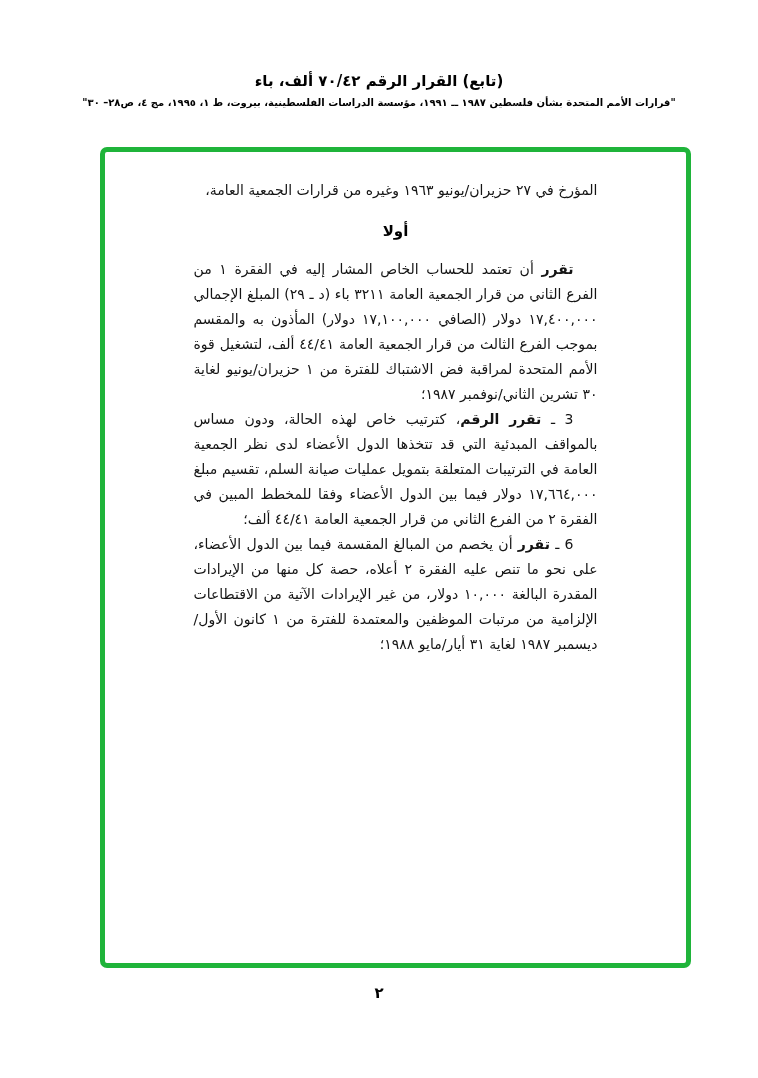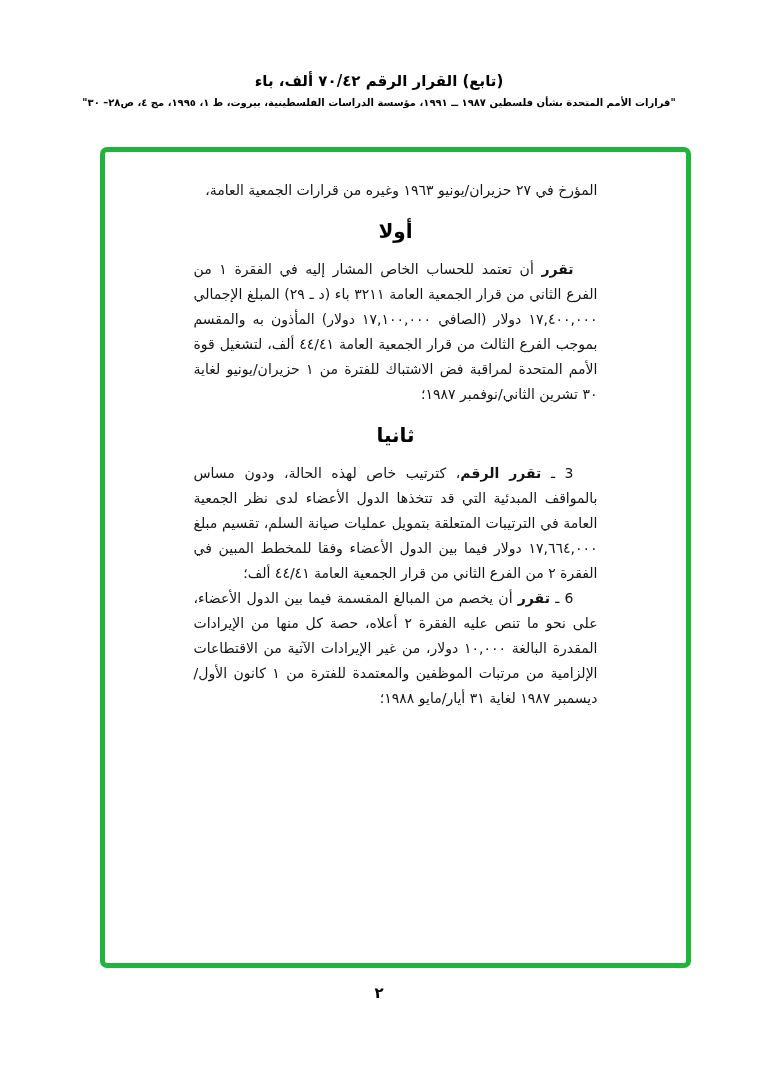--- a/index.html
+++ b/index.html
@@ -27,21 +27,21 @@
     border:5px solid #1fb43a;border-radius:7px;background:#fff;margin-left:18px;
   }
   .text-col{
     width:404px;margin:26px auto 0;
     font-size:14px;line-height:25px;color:#141414;
     text-align:justify;text-justify:inter-word;
   }
   .text-col p{margin:0;}
   .text-col p.indent{text-indent:24px;}
   .sec-heading{
-    text-align:center;font-weight:bold;font-size:20px;
+    text-align:center;font-weight:bold;font-size:15px;
     margin:16px 0 13px;color:#000;
   }
   .bold{font-weight:bold;}
   .page-num{
     position:absolute;top:984px;left:0;width:100%;
     text-align:center;font-size:15px;font-weight:bold;color:#000;
   }
 </style>
 </head>
 <body>
@@ -51,21 +51,20 @@
   <div class="hdr">
     <div class="doc-title">(تابع) القرار الرقم ٧٠/٤٢ ألف، باء</div>
     <div class="doc-source">"قرارات الأمم المتحدة بشأن فلسطين ١٩٨٧ ــ ١٩٩١، مؤسسة الدراسات الفلسطينية، بيروت، ط ١، ١٩٩٥، مج ٤، ص٢٨– ٣٠"</div>
   </div>
 
   <div class="frame" style="border-color: rgb(31, 180, 58);">
     <div class="text-col">
         <p class=""><span class="">المؤرخ في ٢٧ حزيران/يونيو ١٩٦٣ وغيره من قرارات الجمعية العامة،</span></p>
         <div class="sec-heading">أولا</div>
         <p class="indent"><span class="bold">تقرر</span><span class=""> أن تعتمد للحساب الخاص المشار إليه في الفقرة ١ من الفرع الثاني من قرار الجمعية العامة ٣٢١١ باء (د ـ ٢٩) المبلغ الإجمالي ١٧,٤٠٠,٠٠٠ دولار (الصافي ١٧,١٠٠,٠٠٠ دولار) المأذون به والمقسم بموجب الفرع الثالث من قرار الجمعية العامة ٤٤/٤١ ألف، لتشغيل قوة الأمم المتحدة لمراقبة فض الاشتباك للفترة من ١ حزيران/يونيو لغاية ٣٠ تشرين الثاني/نوفمبر ١٩٨٧؛</span></p>
-        <div class="sec-heading">ثانيا</div>
         <p class="indent"><span class="">3 ـ </span><span class="bold">تقرر الرقم</span><span class="">، كترتيب خاص لهذه الحالة، ودون مساس بالمواقف المبدئية التي قد تتخذها الدول الأعضاء لدى نظر الجمعية العامة في الترتيبات المتعلقة بتمويل عمليات صيانة السلم، تقسيم مبلغ ١٧,٦٦٤,٠٠٠ دولار فيما بين الدول الأعضاء وفقا للمخطط المبين في الفقرة ٢ من الفرع الثاني من قرار الجمعية العامة ٤٤/٤١ ألف؛</span></p>
         <p class="indent"><span class="">6 ـ </span><span class="bold">تقرر</span><span class=""> أن يخصم من المبالغ المقسمة فيما بين الدول الأعضاء، على نحو ما تنص عليه الفقرة ٢ أعلاه، حصة كل منها من الإيرادات المقدرة البالغة ١٠,٠٠٠ دولار، من غير الإيرادات الآتية من الاقتطاعات الإلزامية من مرتبات الموظفين والمعتمدة للفترة من ١ كانون الأول/ديسمبر ١٩٨٧ لغاية ٣١ أيار/مايو ١٩٨٨؛</span></p>
       </div>
   </div>
 
   <div class="page-num">٢</div>
 
 </div>
 
 </body></html>

